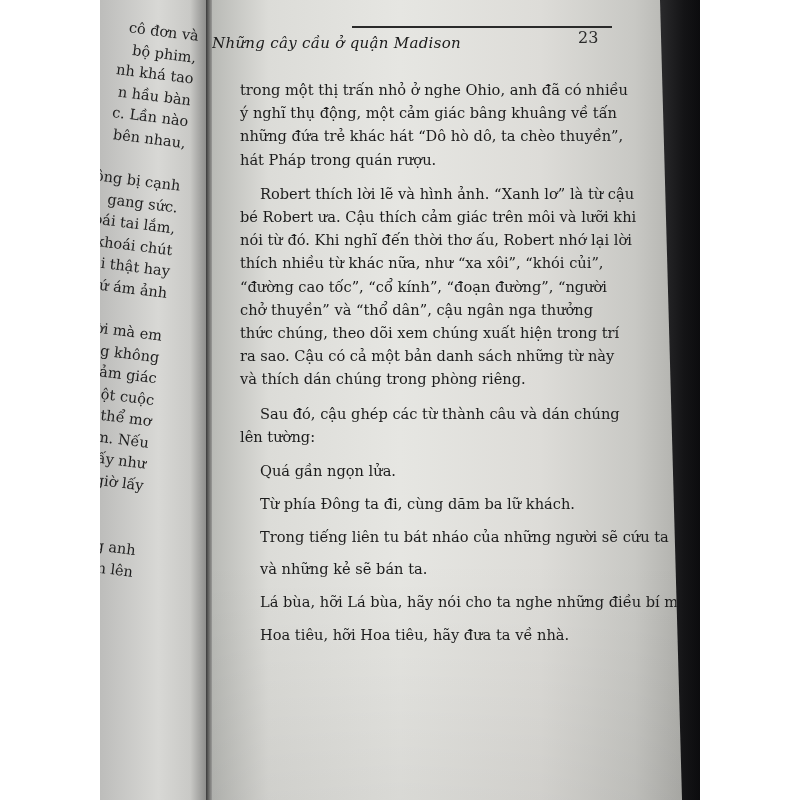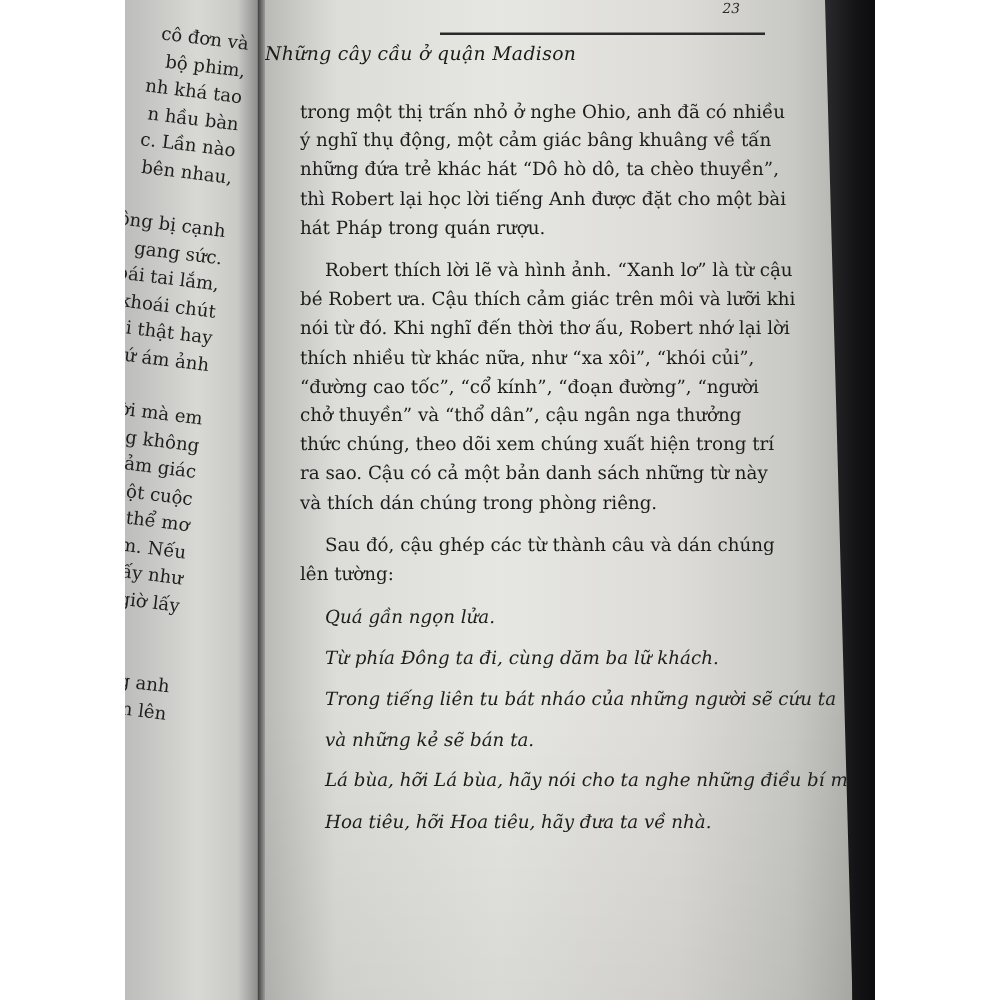--- a/index.html
+++ b/index.html
@@ -37,40 +37,40 @@
     .right-page {
       position: absolute; left: 112px; top: 0; width: 470px; height: 800px;
       background: linear-gradient(90deg, #b9bab6 0%, #dcdcd8 12%, #e6e6e2 40%, #dddcd8 70%, #c8c8c4 90%, #b0b0ac 100%);
       clip-path: polygon(0 0, 448px 0, 470px 800px, 0 800px);
     }
     .running-rule {
       position: absolute; left: 140px; top: 26px; width: 260px; height: 1.5px;
       background: #2a2a2a;
     }
     .page-number {
-      position: absolute; left: 366px; top: 0;
-      font-family: "DejaVu Serif", serif; font-style: italic;
-      font-size: 11px; color: #2a2a2a;
+      position: absolute; left: 366px; top: 28px;
+      font-family: "DejaVu Serif", serif; 
+      font-size: 16px; color: #2a2a2a;
     }
     .running-title {
       position: absolute; left: 255px; top: 34px; width: 400px;
       font-family: "DejaVu Serif", serif; font-style: italic; font-weight: normal;
       font-size: 15px; color: #1a1a1a; letter-spacing: 0.3px;
       transform: translateX(-255px); left: 255px;
     }
     .body-text {
       position: absolute; left: 134px; top: 78px; width: 370px;
       font-size: 14.6px; line-height: 23.2px; color: #1c1c1c;
     }
     .para { margin: 0 0 11px 0; }
     .para .ln { display: block; white-space: nowrap; }
     .indent { padding-left: 20px; }
     .verse { margin-top: 4px; }
     .verse .ln {
-      display: block; white-space: nowrap; font-style: italic;
+      display: block; white-space: nowrap; 
       padding-left: 20px; line-height: 23.2px; margin-bottom: 9.6px;
     }
     .shade {
       position: absolute; left: 0; top: 560px; width: 470px; height: 240px;
       background: linear-gradient(180deg, rgba(0,0,0,0) 0%, rgba(0,0,0,0.06) 100%);
       pointer-events: none;
     }
   </style>
 </head>
 <body>
@@ -114,21 +114,20 @@
   <div class="right-page">
     <div class="running-rule"></div>
     <div class="page-number">23</div>
     <div class="running-title">Những cây cầu ở quận Madison</div>
 
     <div class="body-text" style="left:28px;">
       <div class="para">
         <span class="ln">trong một thị trấn nhỏ ở nghe Ohio, anh đã có nhiều</span>
         <span class="ln">ý nghĩ thụ động, một cảm giác bâng khuâng về tấn</span>
         <span class="ln">những đứa trẻ khác hát “Dô hò dô, ta chèo thuyền”,</span>
-        <span class="ln">thì Robert lại học lời tiếng Anh được đặt cho một bài</span>
         <span class="ln">hát Pháp trong quán rượu.</span>
       </div>
       <div class="para">
         <span class="ln indent">Robert thích lời lẽ và hình ảnh. “Xanh lơ” là từ cậu</span>
         <span class="ln">bé Robert ưa. Cậu thích cảm giác trên môi và lưỡi khi</span>
         <span class="ln">nói từ đó. Khi nghĩ đến thời thơ ấu, Robert nhớ lại lời</span>
         <span class="ln">thích nhiều từ khác nữa, như “xa xôi”, “khói củi”,</span>
         <span class="ln">“đường cao tốc”, “cổ kính”, “đoạn đường”, “người</span>
         <span class="ln">chở thuyền” và “thổ dân”, cậu ngân nga thưởng</span>
         <span class="ln">thức chúng, theo dõi xem chúng xuất hiện trong trí</span>

